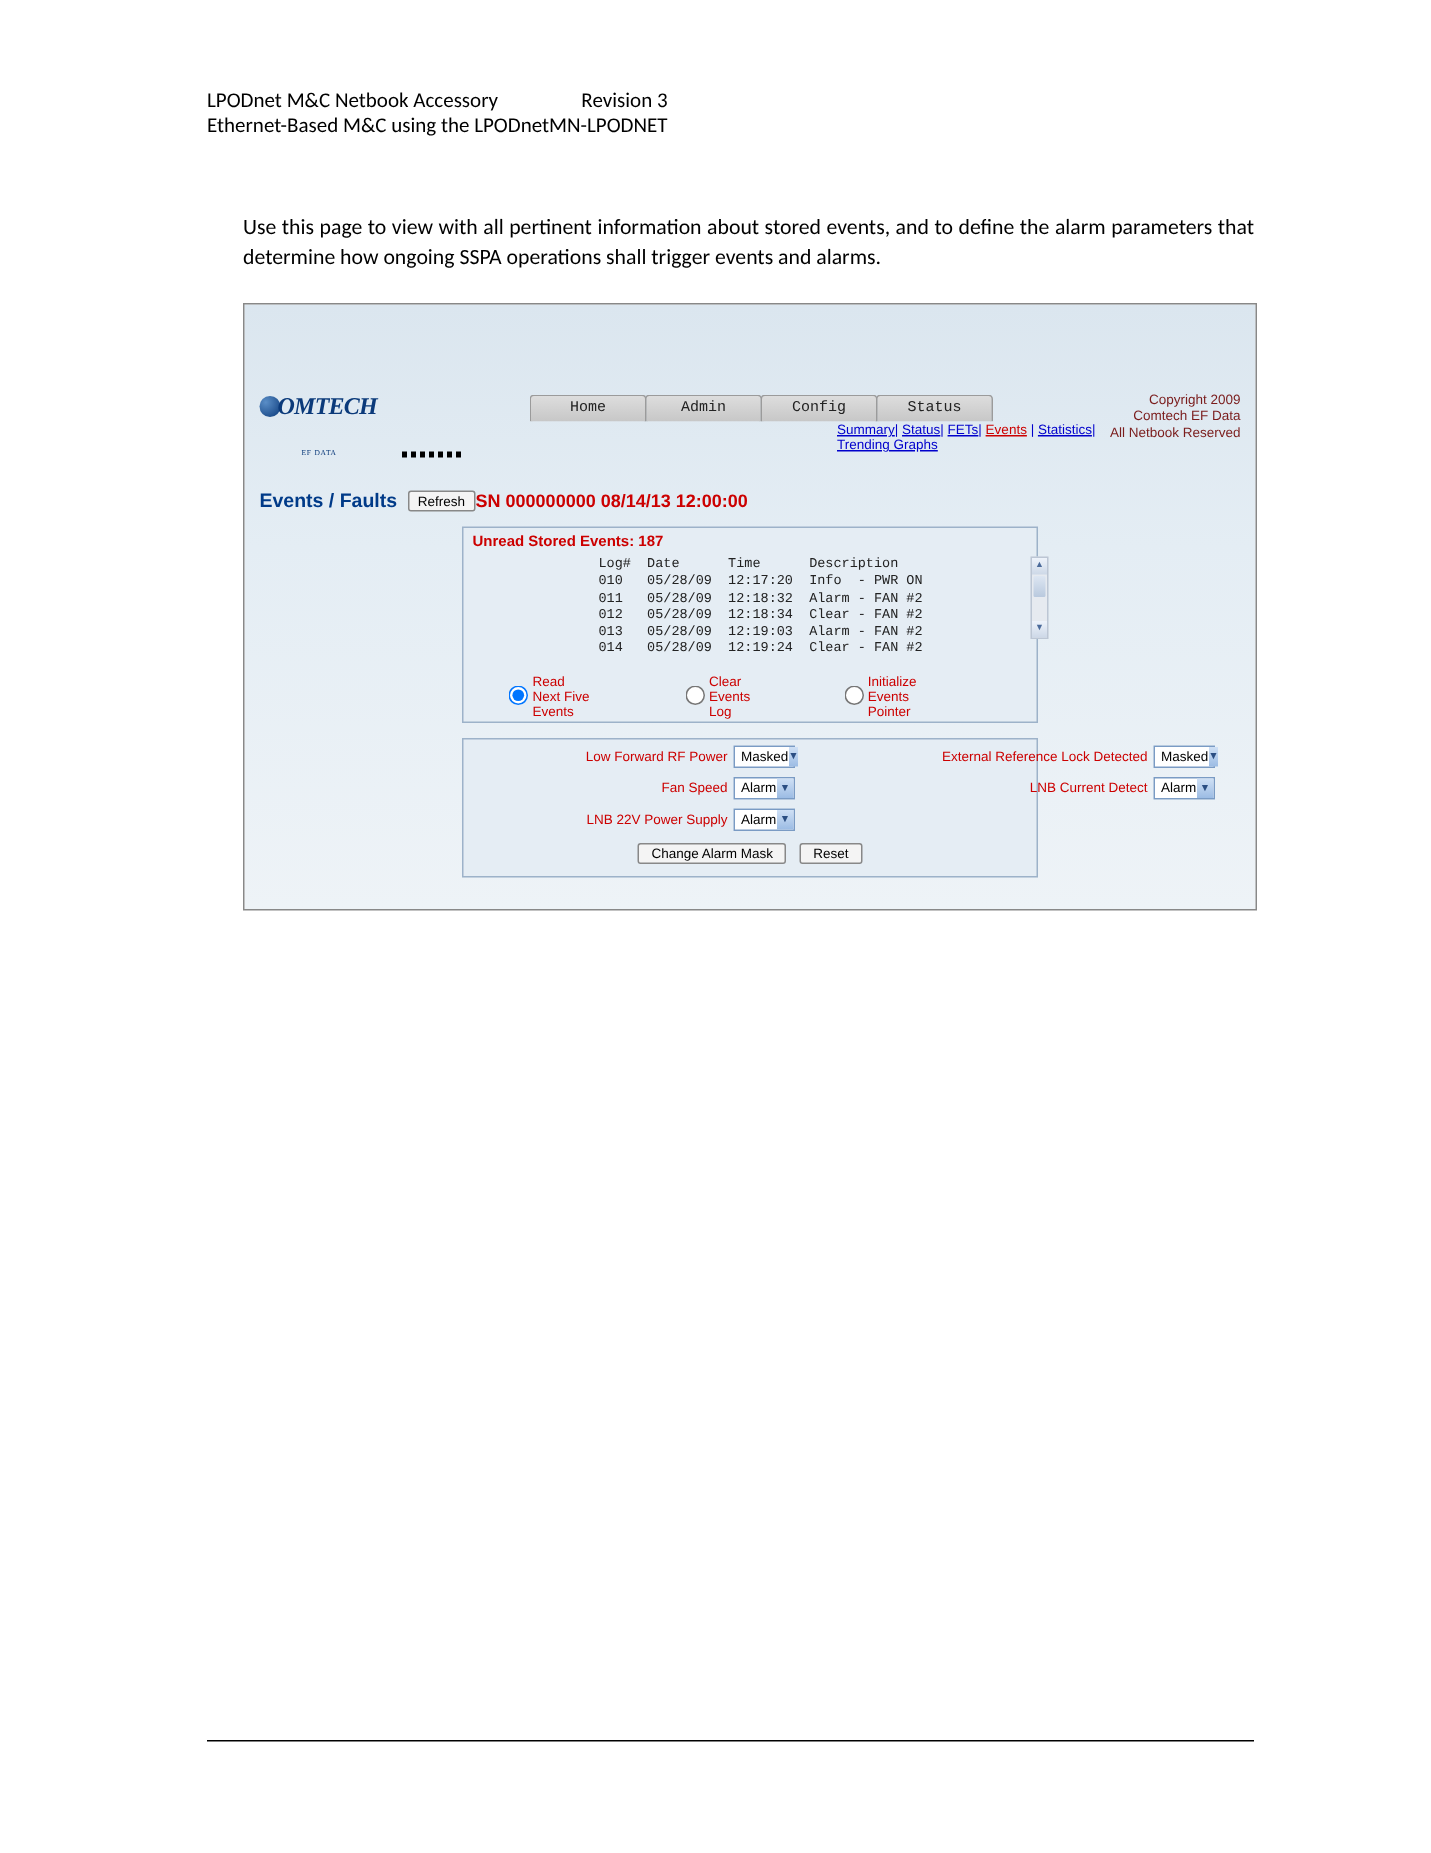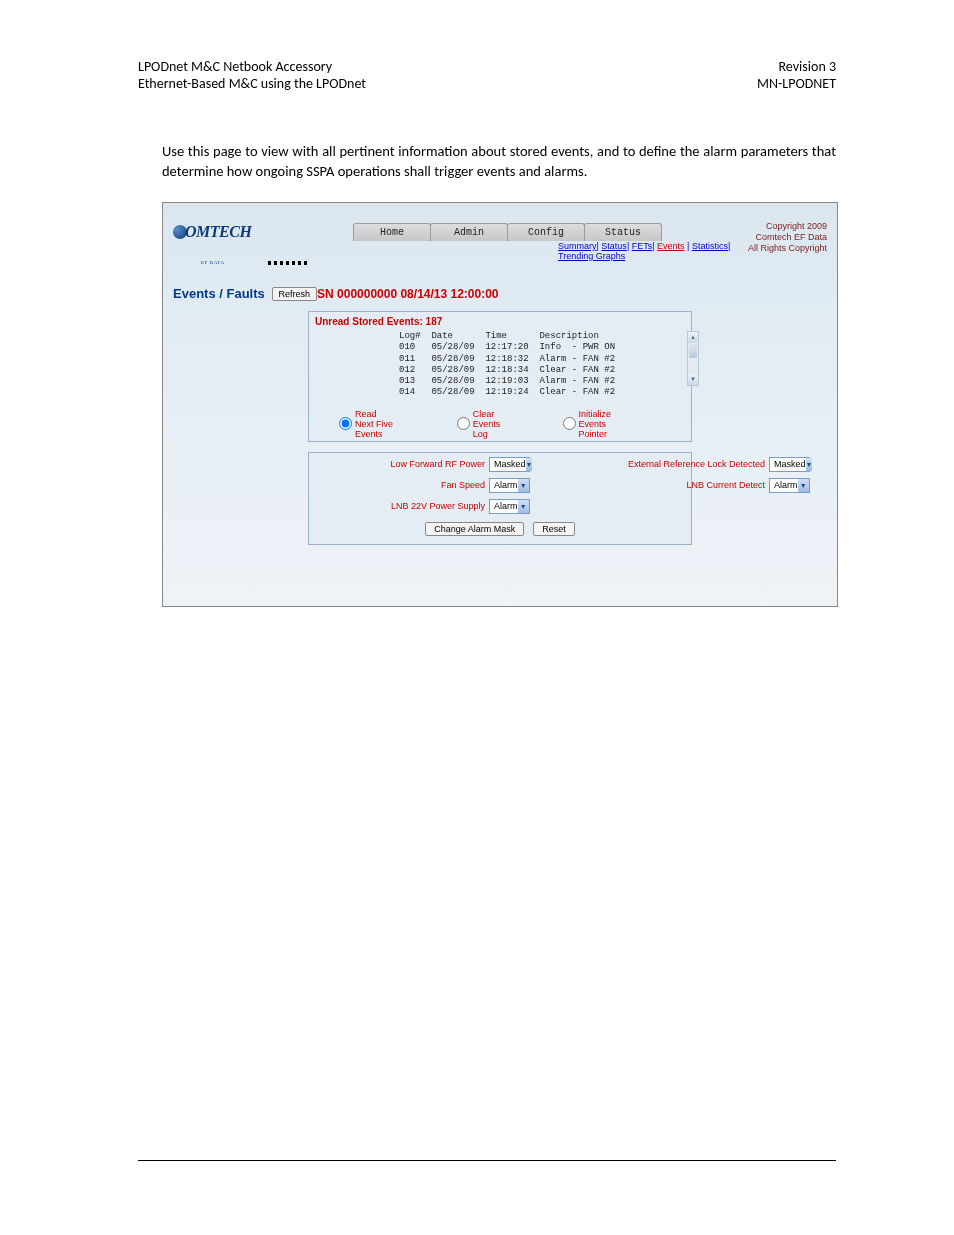--- a/index.html
+++ b/index.html
@@ -10,21 +10,20 @@
     height: 1235px;
     position: relative;
     color: #000;
   }
   .page-header {
     position: absolute;
     top: 58px;
     left: 138px;
     right: 118px;
     display: flex;
-    justify-content: space-between;
     font-size: 14px;
   }
   .header-left { text-align: left; }
   .header-right { text-align: right; }
   .body-text {
     position: absolute;
     top: 142px;
     left: 162px;
     right: 118px;
     font-size: 14.5px;
@@ -39,20 +38,21 @@
     height: 405px;
     border: 1px solid #888;
     background: linear-gradient(#dbe6ef, #e4edf4 40%, #eef3f7);
     font-family: Tahoma, Arial, sans-serif;
     font-size: 10px;
     overflow: hidden;
   }
   .ui-top {
     position: relative;
     height: 55px;
+    margin-top: 40px;
   }
   .logo {
     position: absolute;
     top: 20px;
     left: 10px;
     font-family: "Times New Roman", serif;
     font-style: italic;
     font-weight: bold;
     font-size: 16px;
     color: #0b3a7a;
@@ -290,21 +290,21 @@
       <div class="tab">Config</div>
       <div class="tab">Status</div>
     </div>
     <div class="subnav">
       <a>Summary</a>| <a>Status</a>| <a>FETs</a>| <a class="active">Events</a> | <a>Statistics</a>|
     </div>
     <a class="subnav2">Trending Graphs</a>
     <div class="copyright-block">
       <div>Copyright 2009</div>
       <div>Comtech EF Data</div>
-      <div>All Rights Copyright</div>
+      <div>All Netbook Reserved</div>
     </div>
   </div>
 
   <div class="ui-title-row">
     <div>
       <span class="ef-title">Events / Faults</span>
       <button class="refresh-btn">Refresh</button>
     </div>
     <span class="sn">SN 000000000 08/14/13 12:00:00</span>
   </div>

